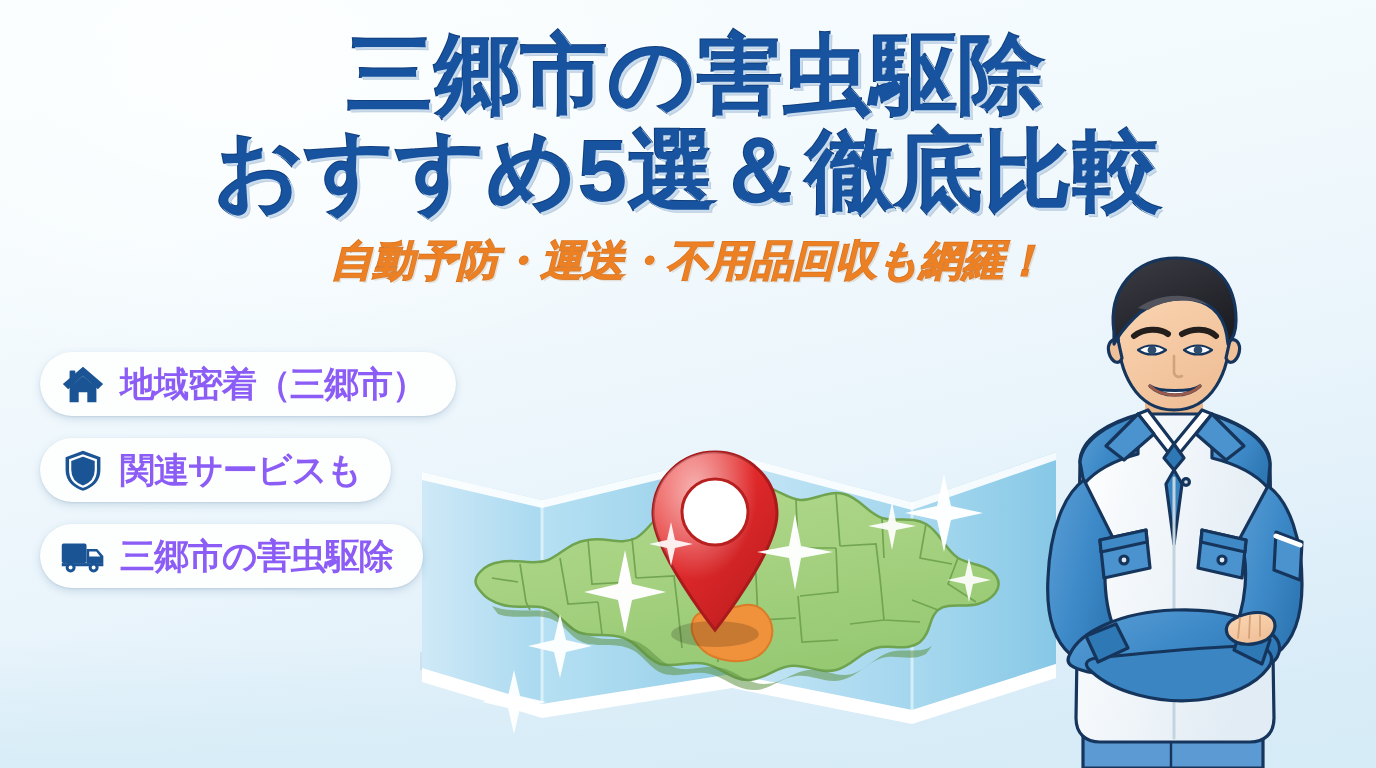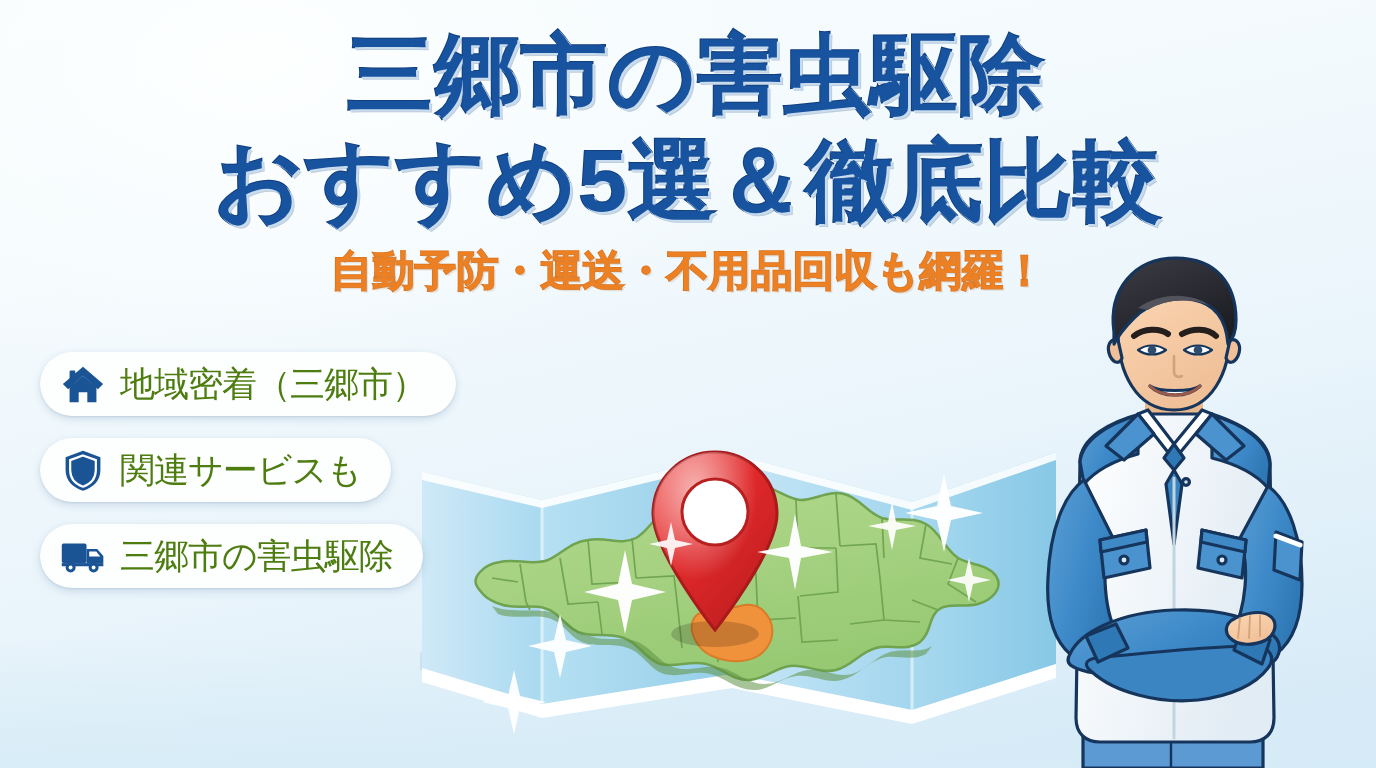--- a/index.html
+++ b/index.html
@@ -47,49 +47,50 @@
     letter-spacing:1px;
     line-height:1.04;
     text-shadow:
       2px 2px 0 #c9dcee,
       3px 3px 0 rgba(120,150,185,.45),
       0 0 1px #123f7d;
     -webkit-text-stroke:2px #123f7d;
     paint-order:stroke fill;
   }
   .t-line-1{ font-size:86px;padding-left:16px; }
-  .t-line-2{ font-size:88px; margin-top:16px; }
+  .t-line-2{ font-size:88px; margin-top:6px; }
   .t-sub{
     margin-top:16px;
     font-size:42px; font-weight:bold;
     color:#ed8022;
     letter-spacing:0px;
     -webkit-text-stroke:1.5px #d9701a;
     paint-order:stroke fill;
     text-shadow:2px 2px 0 rgba(200,170,140,.30);
+    font-style:italic;
   }
 
   
   .pills{
     position:absolute; left:40px; top:352px;
     z-index:7;
     display:flex; flex-direction:column; gap:22px;
   }
   .pill{
     display:flex; align-items:center; gap:14px;
     background:#fdfefe;
     border-radius:38px;
     padding:9px 30px 9px 20px;
     box-shadow:0 3px 9px rgba(70,110,150,.20), 0 1px 2px rgba(70,110,150,.14);
     width:max-content;
   }
   .pill-ico{ width:46px; height:46px; flex:0 0 46px; display:flex; align-items:center; justify-content:center; }
   .pill-ico svg{ display:block; }
   .pill-label{
-    font-size:35px; font-weight:normal; color:#4d7c0f;
+    font-size:35px; font-weight:bold; color:#8b5cf6;
     letter-spacing:-1px; white-space:nowrap;
     line-height:1.1;
   }
 
   
   .person{
     position:absolute; right:-4px; bottom:0;
     width:392px; height:520px;
     z-index:8;
   }

